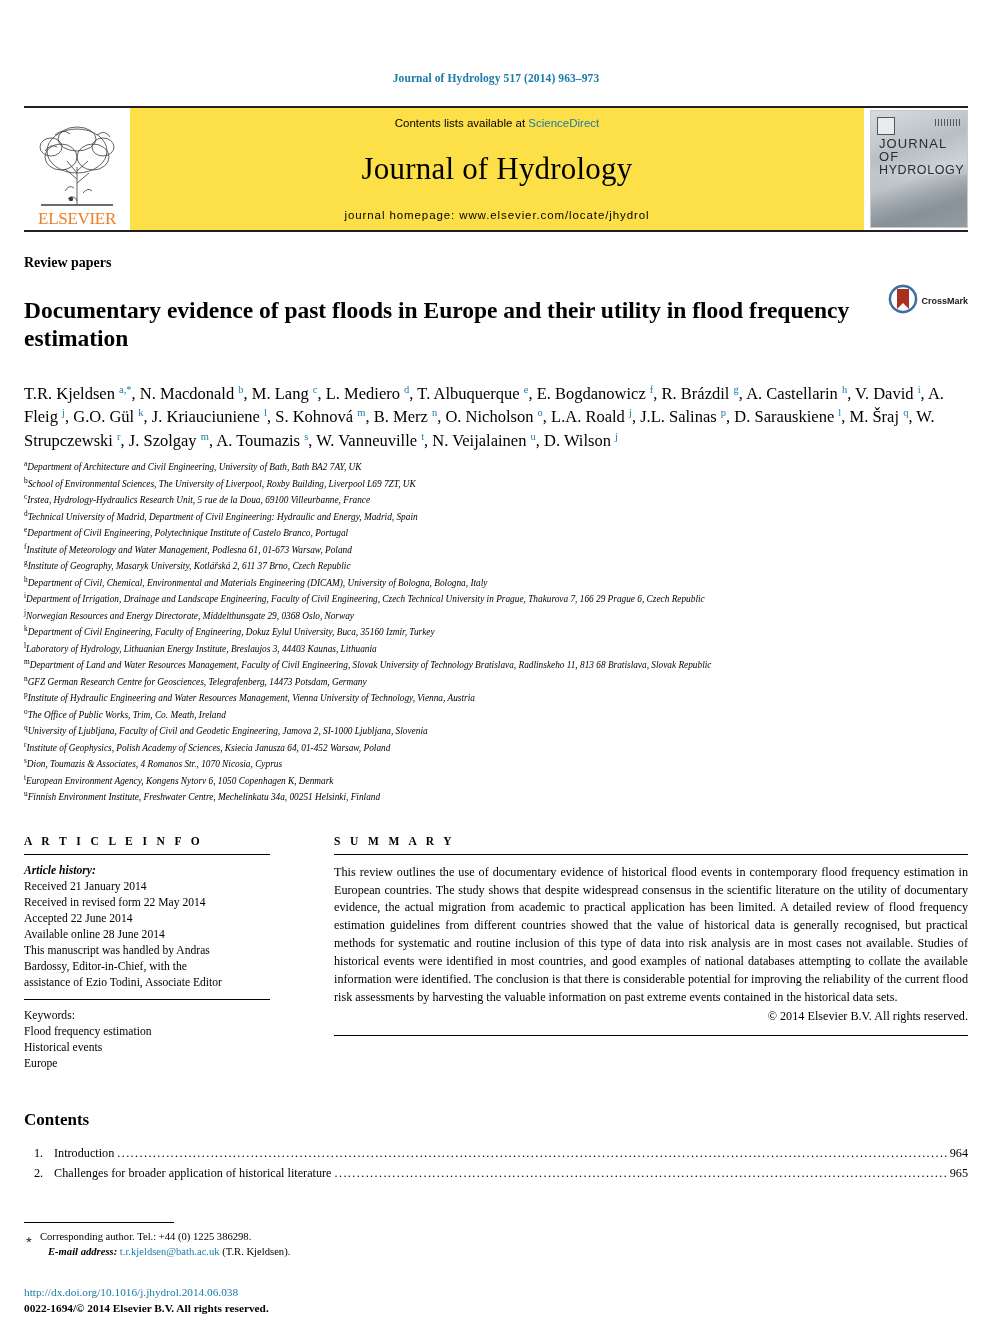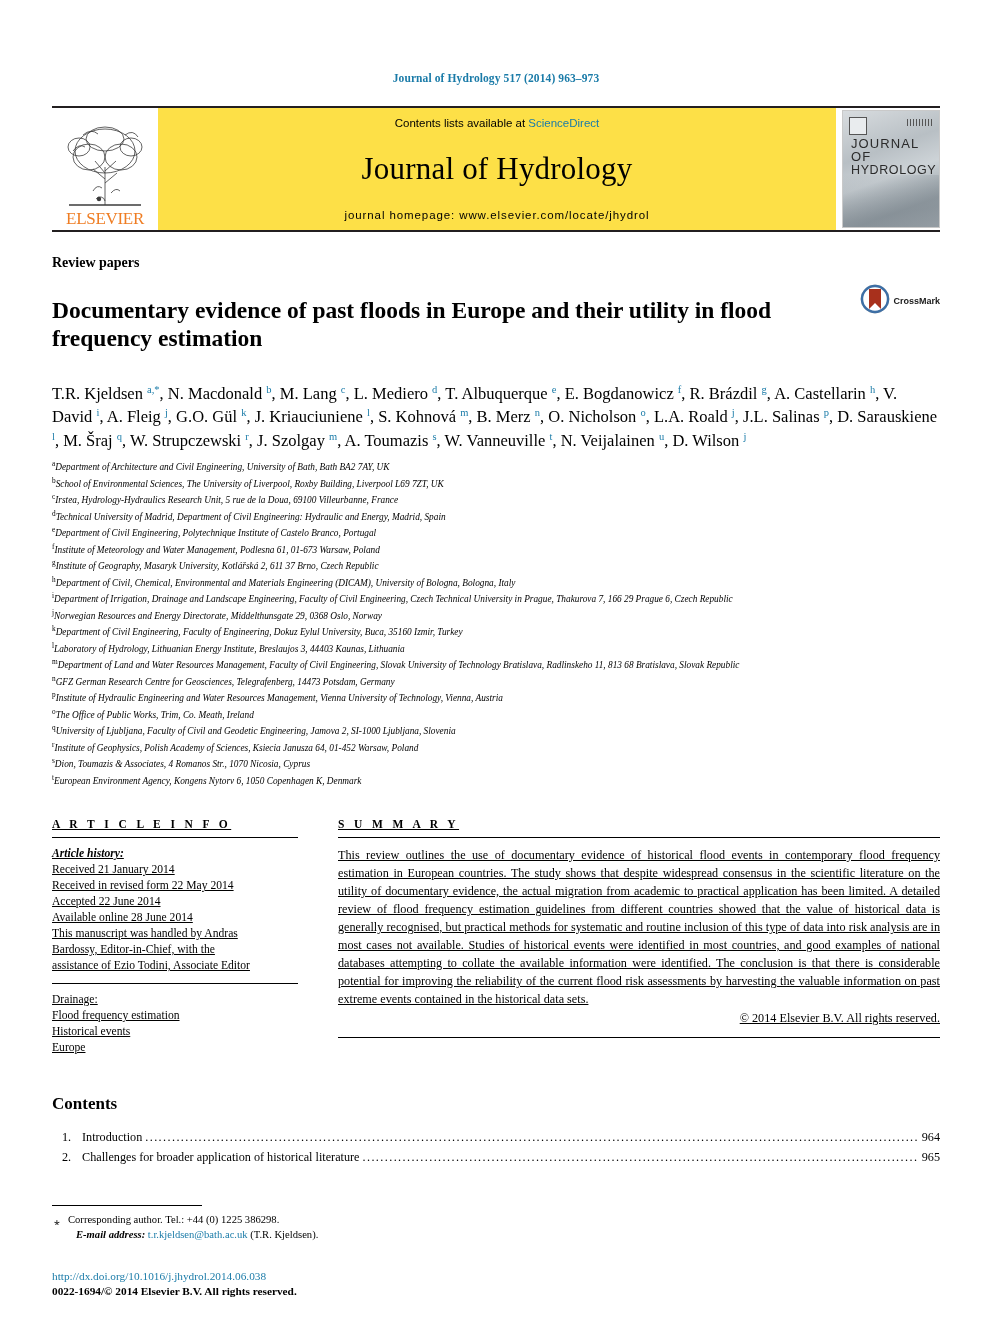--- a/index.html
+++ b/index.html
@@ -13,21 +13,21 @@
     font-family: "Liberation Serif", serif;
     color: #000;
     position: relative;
     overflow: hidden;
   }
   .page {
     width: 992px;
     height: 1275px;
     position: relative;
     box-sizing: border-box;
-    padding: 0 52px;
+    padding: 0 24px;
   }
 
   
   .running-head {
     text-align: center;
     color: #1a7ba8;
     font-size: 11.5px;
     font-weight: bold;
     padding-top: 72px;
     letter-spacing: .1px;
@@ -172,22 +172,21 @@
     line-height: 1.55;
     font-family: "Liberation Serif", serif;
     white-space: nowrap;
   }
   .affils div sup { font-style: normal; font-size: 7.3px; }
 
   
   .info-grid {
     margin-top: 30px;
     display: flex;
-    gap: 40px;
-    text-decoration: underline;
+    gap: 64px;
   }
   .col-info { flex: 0 0 246px; }
   .col-sum  { flex: 1 1 auto; }
   .colhead {
     font-family: "Liberation Serif", serif;
     font-weight: bold;
     font-size: 11.5px;
     letter-spacing: 3.4px;
     padding-bottom: 7px;
   }
@@ -326,41 +325,42 @@
       <div><sup>k</sup>Department of Civil Engineering, Faculty of Engineering, Dokuz Eylul University, Buca, 35160 Izmir, Turkey</div>
       <div><sup>l</sup>Laboratory of Hydrology, Lithuanian Energy Institute, Breslaujos 3, 44403 Kaunas, Lithuania</div>
       <div><sup>m</sup>Department of Land and Water Resources Management, Faculty of Civil Engineering, Slovak University of Technology Bratislava, Radlinskeho 11, 813 68 Bratislava, Slovak Republic</div>
       <div><sup>n</sup>GFZ German Research Centre for Geosciences, Telegrafenberg, 14473 Potsdam, Germany</div>
       <div><sup>p</sup>Institute of Hydraulic Engineering and Water Resources Management, Vienna University of Technology, Vienna, Austria</div>
       <div><sup>o</sup>The Office of Public Works, Trim, Co. Meath, Ireland</div>
       <div><sup>q</sup>University of Ljubljana, Faculty of Civil and Geodetic Engineering, Jamova 2, SI-1000 Ljubljana, Slovenia</div>
       <div><sup>r</sup>Institute of Geophysics, Polish Academy of Sciences, Ksiecia Janusza 64, 01-452 Warsaw, Poland</div>
       <div><sup>s</sup>Dion, Toumazis &amp; Associates, 4 Romanos Str., 1070 Nicosia, Cyprus</div>
       <div><sup>t</sup>European Environment Agency, Kongens Nytorv 6, 1050 Copenhagen K, Denmark</div>
+      <div><sup>u</sup>Finnish Environment Institute, Freshwater Centre, Mechelinkatu 34a, 00251 Helsinki, Finland</div>
     </div>
 
   <div class="info-grid">
 
     <div class="col-info">
       <div class="colhead">A R T I C L E    I N F O</div>
       <div class="rule"></div>
       <div class="blk">
         <div class="lbl">Article history:</div>
         <div>
             <div>Received 21 January 2014</div>
             <div>Received in revised form 22 May 2014</div>
             <div>Accepted 22 June 2014</div>
             <div>Available online 28 June 2014</div>
             <div>This manuscript was handled by Andras</div>
             <div>Bardossy, Editor-in-Chief, with the</div>
             <div>assistance of Ezio Todini, Associate Editor</div>
           </div>
       </div>
       <div class="blk2">
-        <div class="lbl">Drainage:</div>
+        <div class="lbl">Keywords:</div>
         <div>
             <div>Flood frequency estimation</div>
             <div>Historical events</div>
             <div>Europe</div>
           </div>
       </div>
     </div>
 
     <div class="col-sum">
       <div class="colhead">S U M M A R Y</div>

